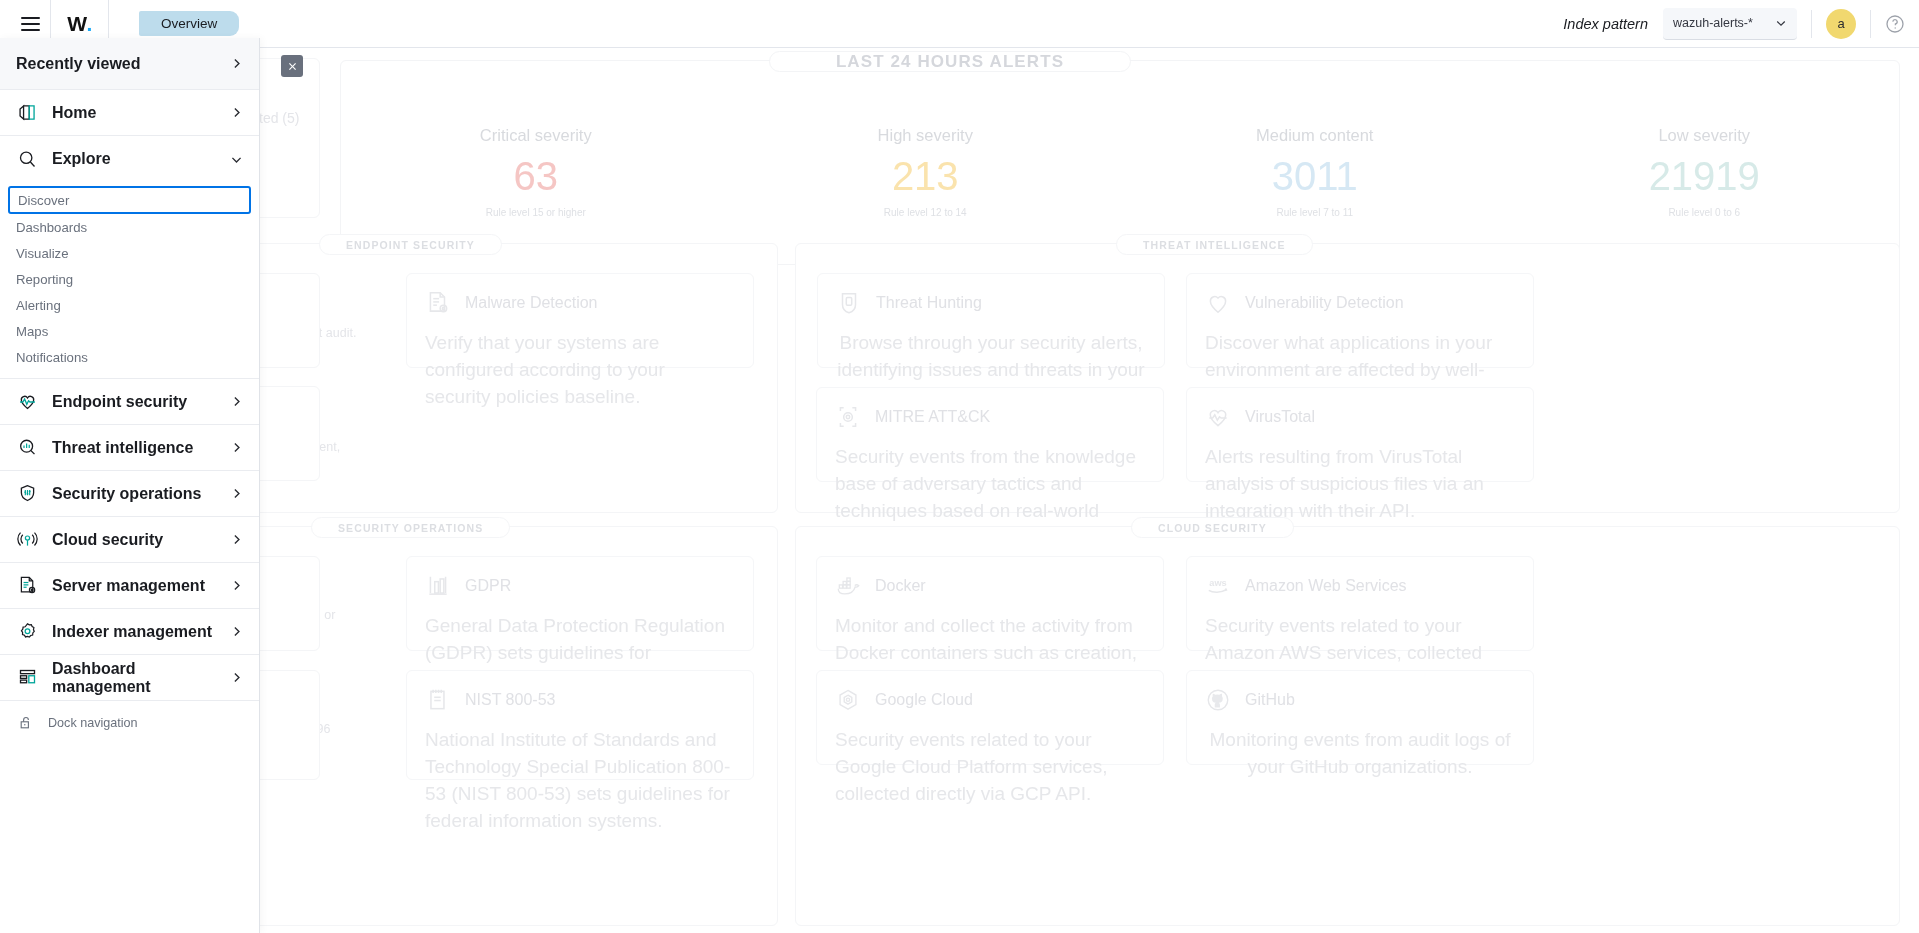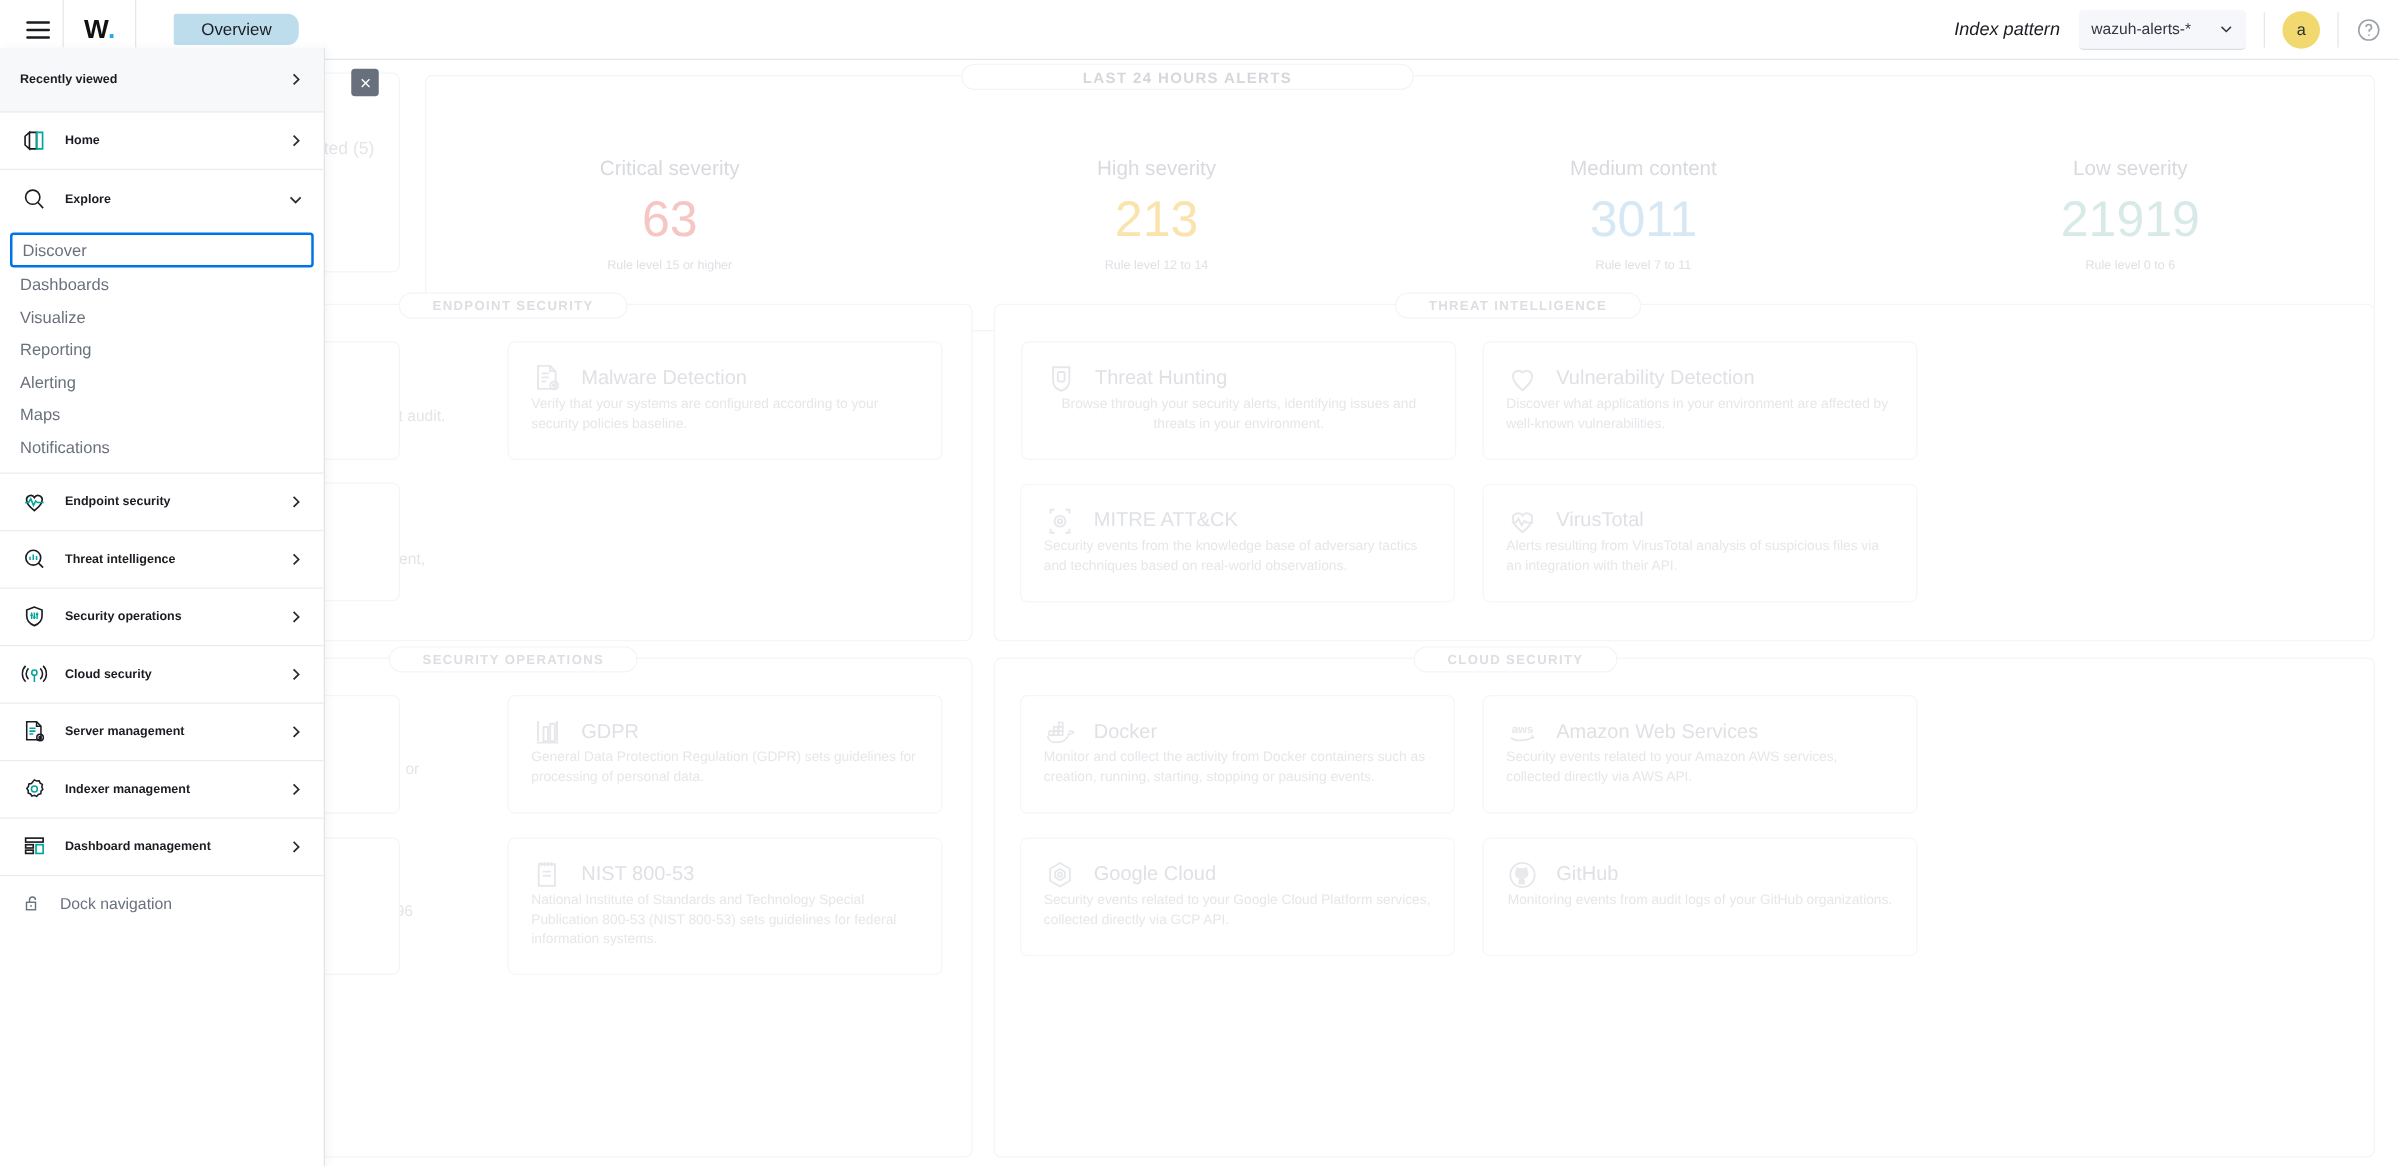--- a/index.html
+++ b/index.html
@@ -70,21 +70,21 @@
 
   
   .sev-panel {
     position: absolute; left: 340px; top: 12px; width: 1560px; height: 205px;
     border: 1px solid #f3f4f6; border-radius: 6px; background: #fff;
   }
   .sev-legend {
     position: absolute; left: 428px; top: -10px; width: 362px; height: 21px;
     border: 1px solid #f3f4f6; border-radius: 11px; background: #fff;
     display: flex; align-items: center; justify-content: center;
-    font-size: 12px; letter-spacing: 1.1px; font-weight: bold; color: #d5d7dc;
+    font-size: 17px; letter-spacing: 1.1px; font-weight: bold; color: #d5d7dc;
   }
   .sev-row { display: flex; height: 100%; align-items: center; padding-top: 18px; }
   .sev-cell { flex: 1; text-align: center; }
   .sev-title { font-size: 16.5px; color: #d8dade; margin-bottom: 6px; }
   .sev-num { font-size: 40px; line-height: 1.25; font-weight: 400; }
   .sev-sub { font-size: 10px; color: #dfe1e5; margin-top: 6px; }
 
   
   .ghost-card {
     position: absolute; border: 1px solid #f4f5f7; border-radius: 6px; background: #fff;
@@ -104,38 +104,38 @@
   }
   .card {
     position: absolute; border: 1px solid #f5f6f8; border-radius: 6px; background: #fff;
     padding: 16px 18px; cursor: pointer;
   }
   .card-head { display: flex; align-items: center; gap: 14px; }
   .card-icon { width: 26px; height: 26px; flex: none; color: #e6e7ea; }
   .card-icon svg { width: 26px; height: 26px; display: block; }
   .card-title { font-size: 16px; color: #e0e1e5; }
   .card-desc {
-    font-size: 11px; line-height: 1.42; color: #e6e7ea;
+    margin-top: 14px; font-size: 19px; line-height: 1.42; color: #e6e7ea;
   }
 
   
   .navpanel {
     position: absolute; left: 0; top: 38px; width: 260px; height: 895px;
     background: #fff; border-right: 1px solid #e0e3e8;
     box-shadow: 2px 0 8px rgba(0,0,0,.04); z-index: 80; overflow: hidden;
     display: flex; flex-direction: column;
   }
   .nav-row {
     display: flex; align-items: center; height: 46px; padding: 0 16px;
     border-bottom: 1px solid #eaecf0; cursor: pointer; gap: 14px;
   }
   .nav-row.recent { background: #f7f8fa; height: 52px; }
   .nav-ico { width: 22px; height: 22px; flex: none; display: flex; align-items: center; justify-content: center; }
   .nav-ico svg { width: 21px; height: 21px; display: block; }
-  .nav-label { font-size: 10px; font-weight: bold; color: #1a1c21; }
+  .nav-label { font-size: 16px; font-weight: bold; color: #1a1c21; }
   .nav-chev { margin-left: auto; width: 13px; height: 13px; color: #2a2c32; }
   .nav-chev svg { width: 13px; height: 13px; display: block; }
 
   .sub-list { padding: 4px 0 8px 0; border-bottom: 1px solid #eaecf0; }
   .sub-item {
     height: 26px; display: flex; align-items: center; padding: 0 16px;
     font-size: 13.2px; color: #6a717d; cursor: pointer;
   }
   .sub-item.selected {
     border: 2px solid #0073e6; border-radius: 3px;

